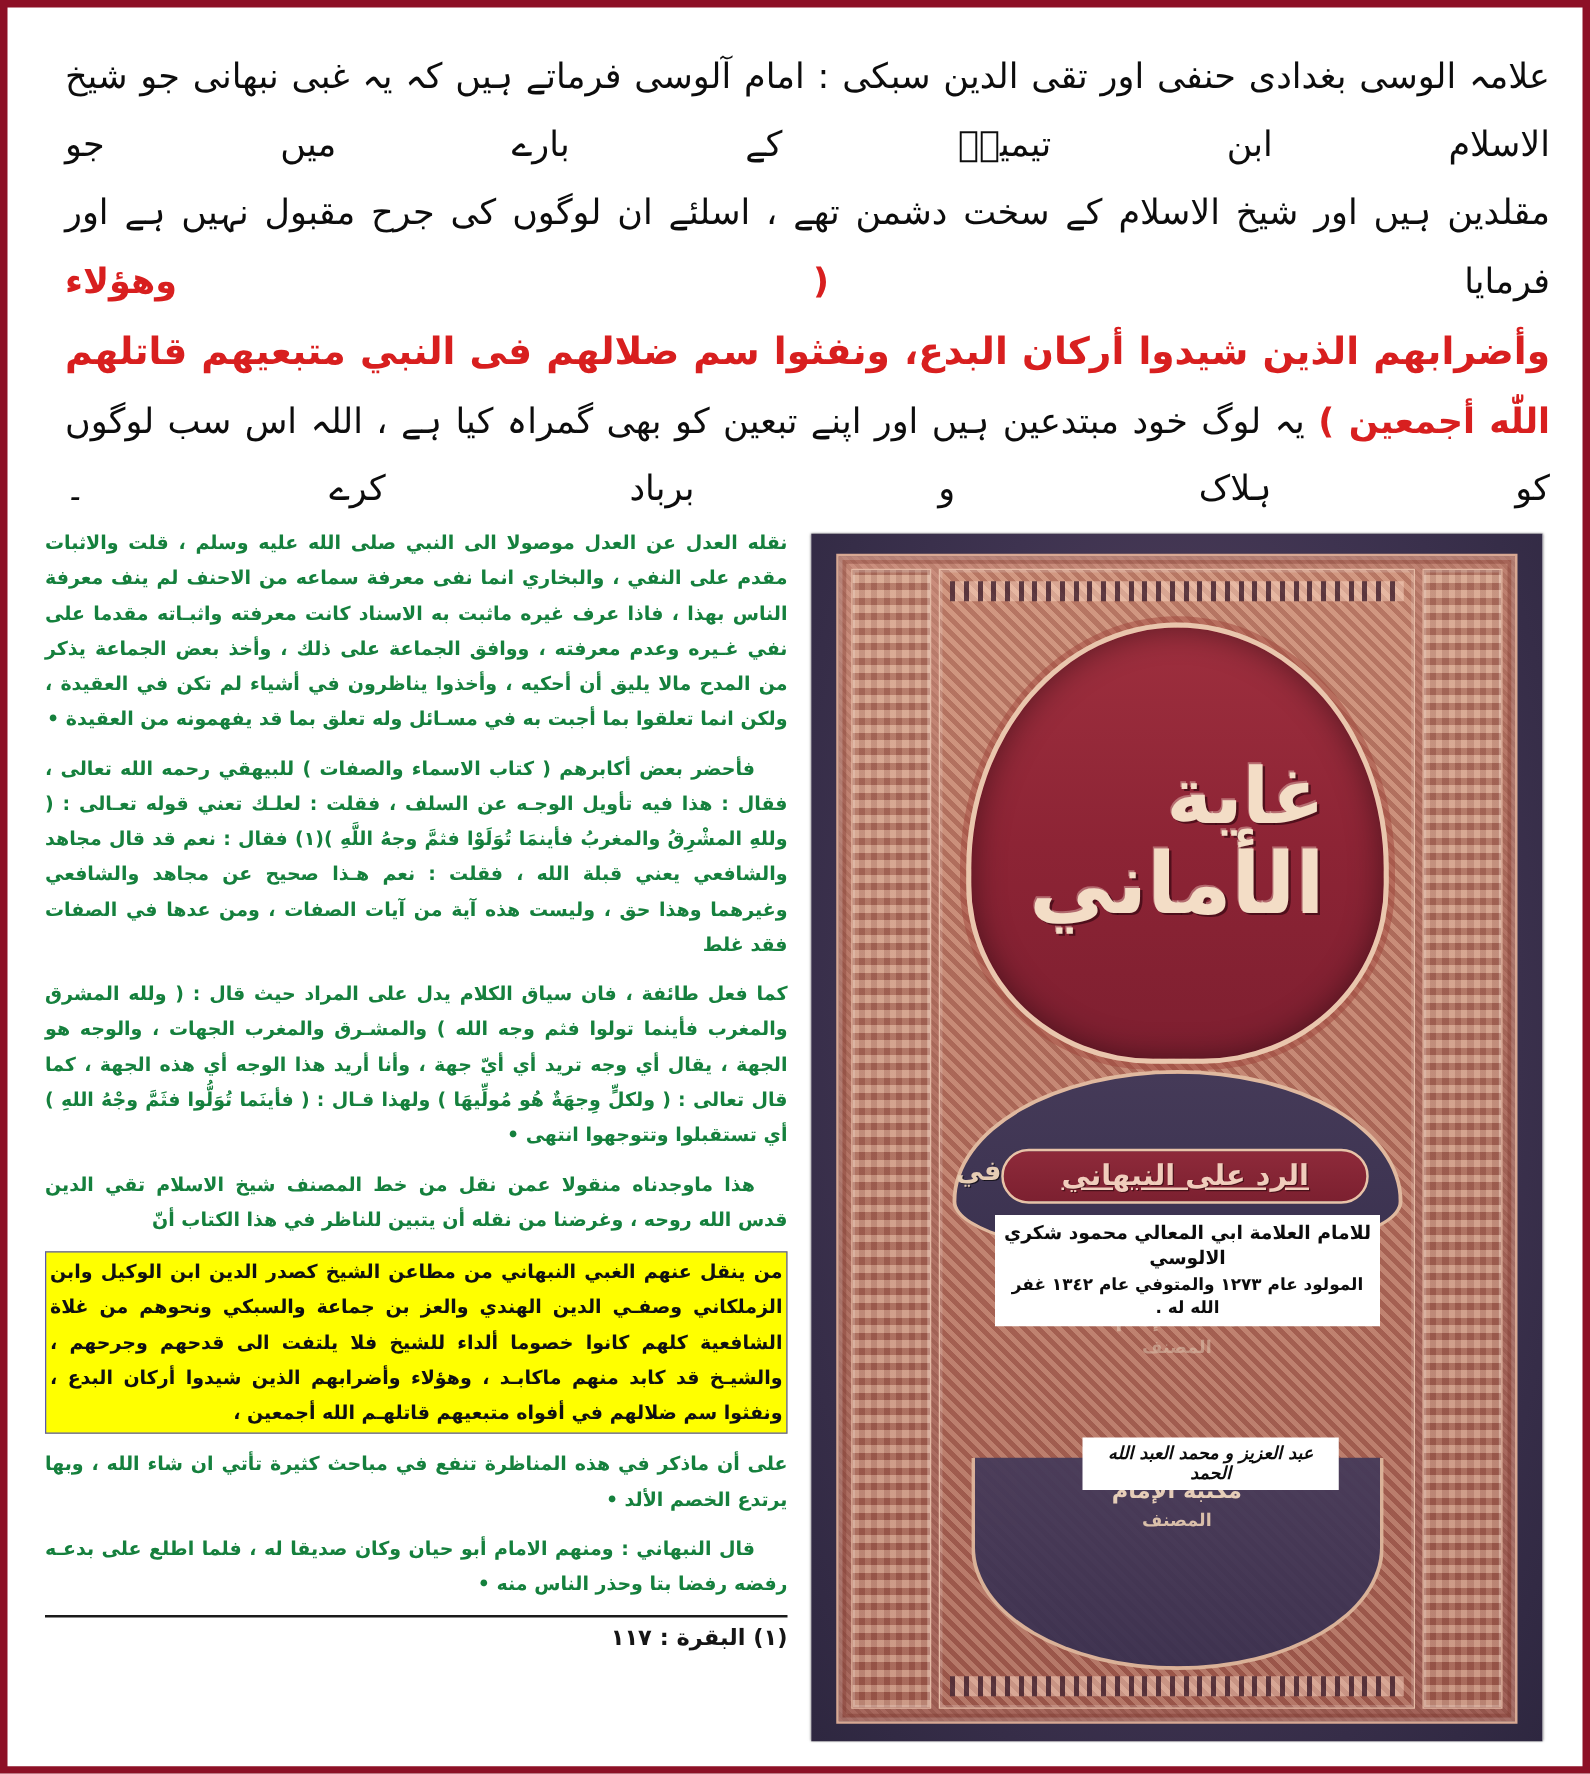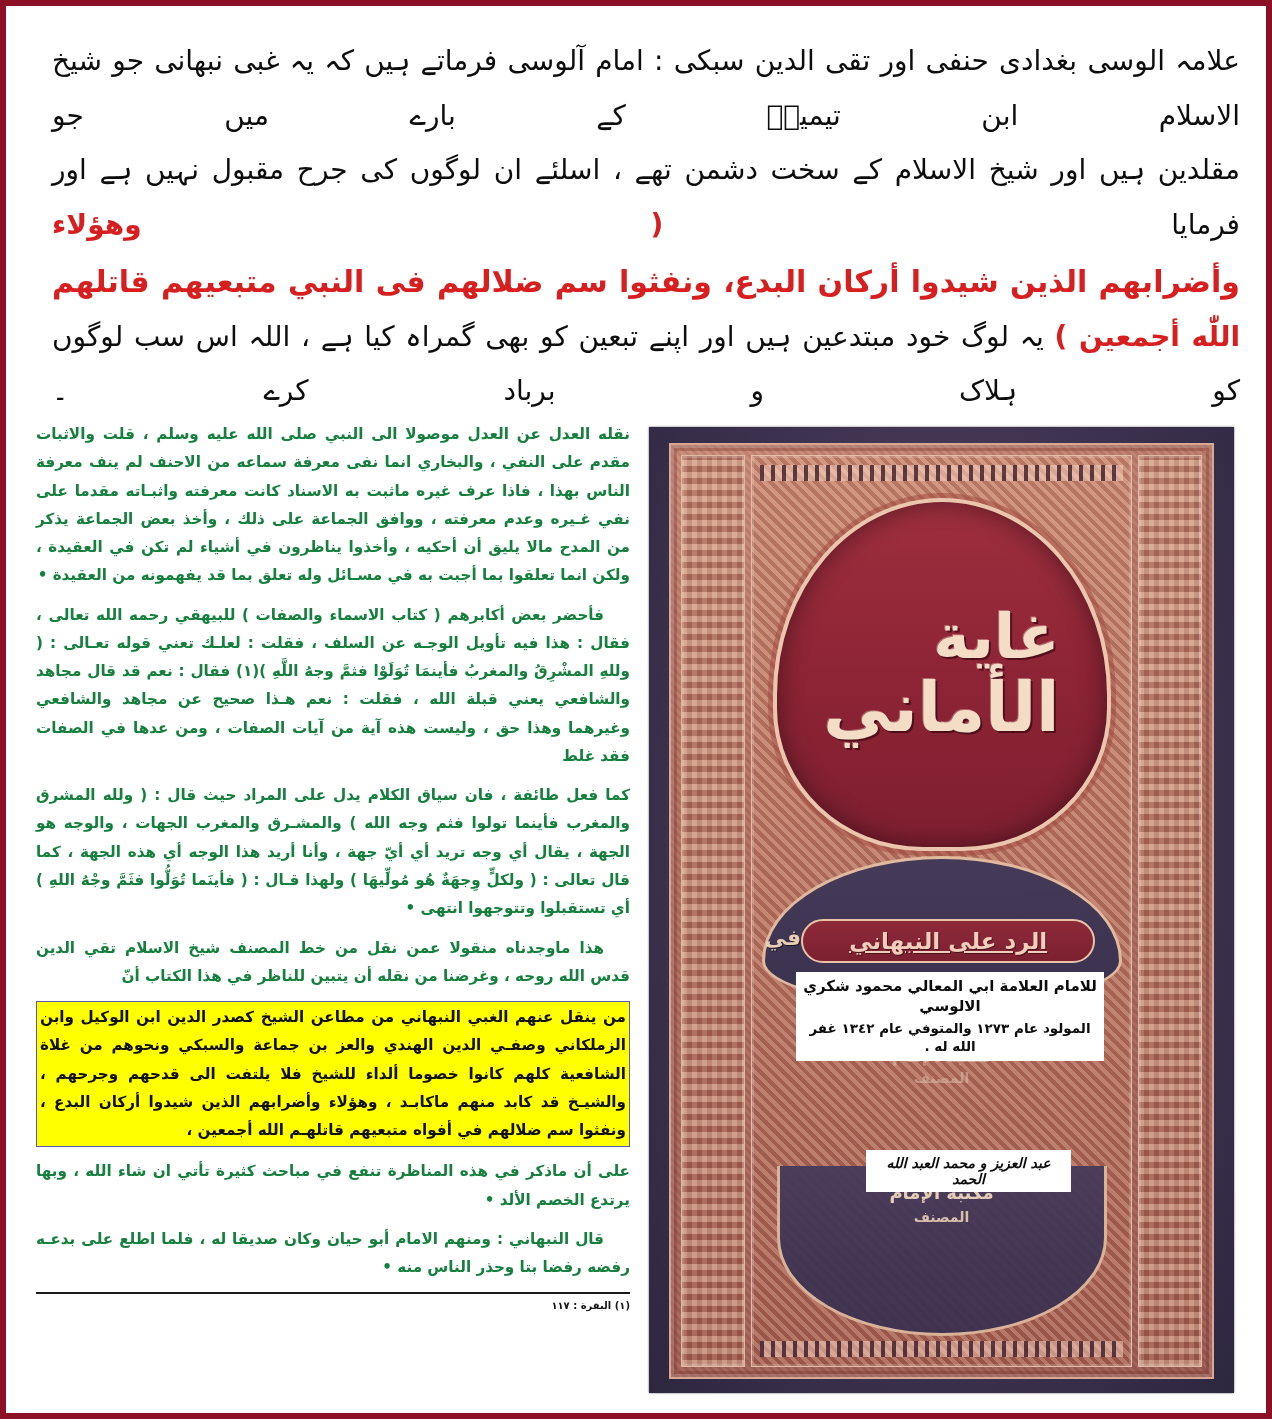--- a/index.html
+++ b/index.html
@@ -107,21 +107,21 @@
 
   .footnote-rule {
     border: 0;
     border-top: 2.5px solid #1a1a1a;
     margin: 10px 0 6px 0;
     width: 100%;
   }
   .footnote {
     direction: rtl;
     text-align: right;
-    font-size: 10px;
+    font-size: 18px;
     color: #151515;
     margin: 0;
     font-weight: 600;
   }
   .page-num {
     text-align: center;
     font-size: 19px;
     font-weight: 700;
     color: #131313;
     margin-top: 8px;

